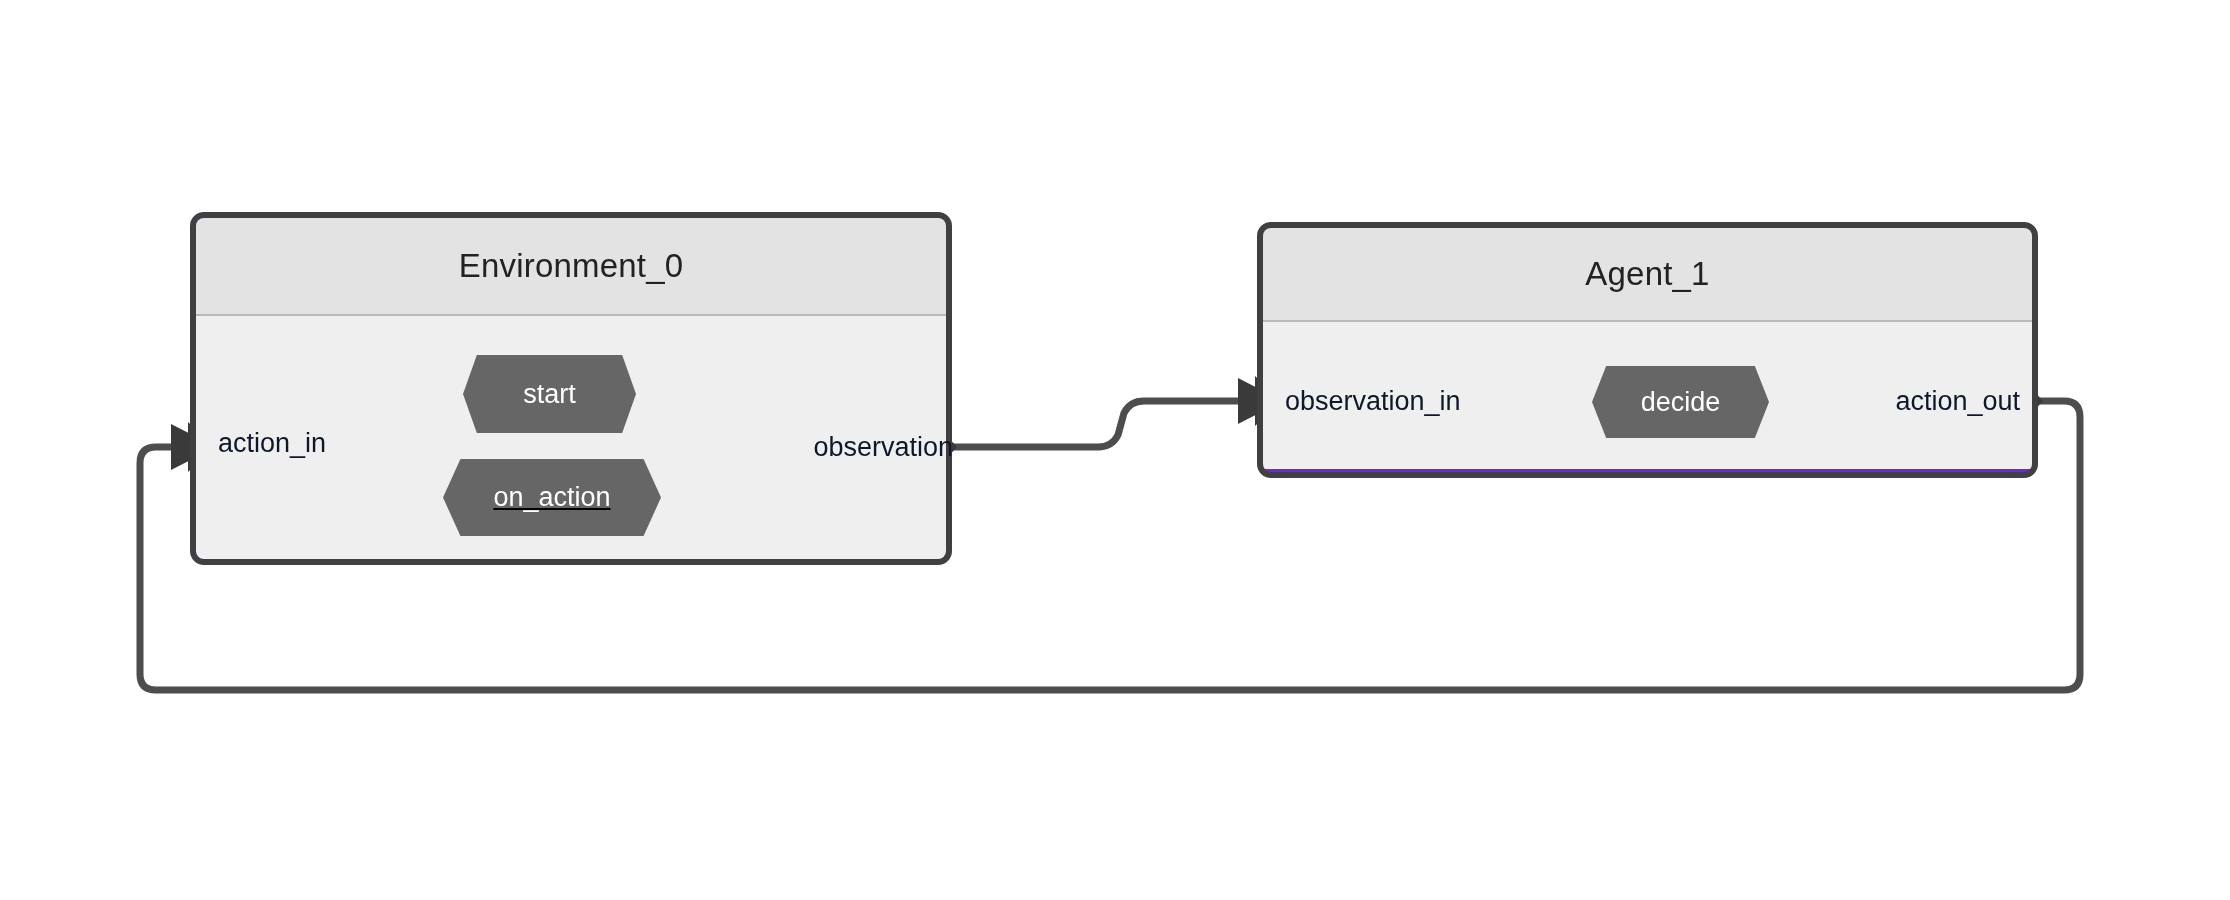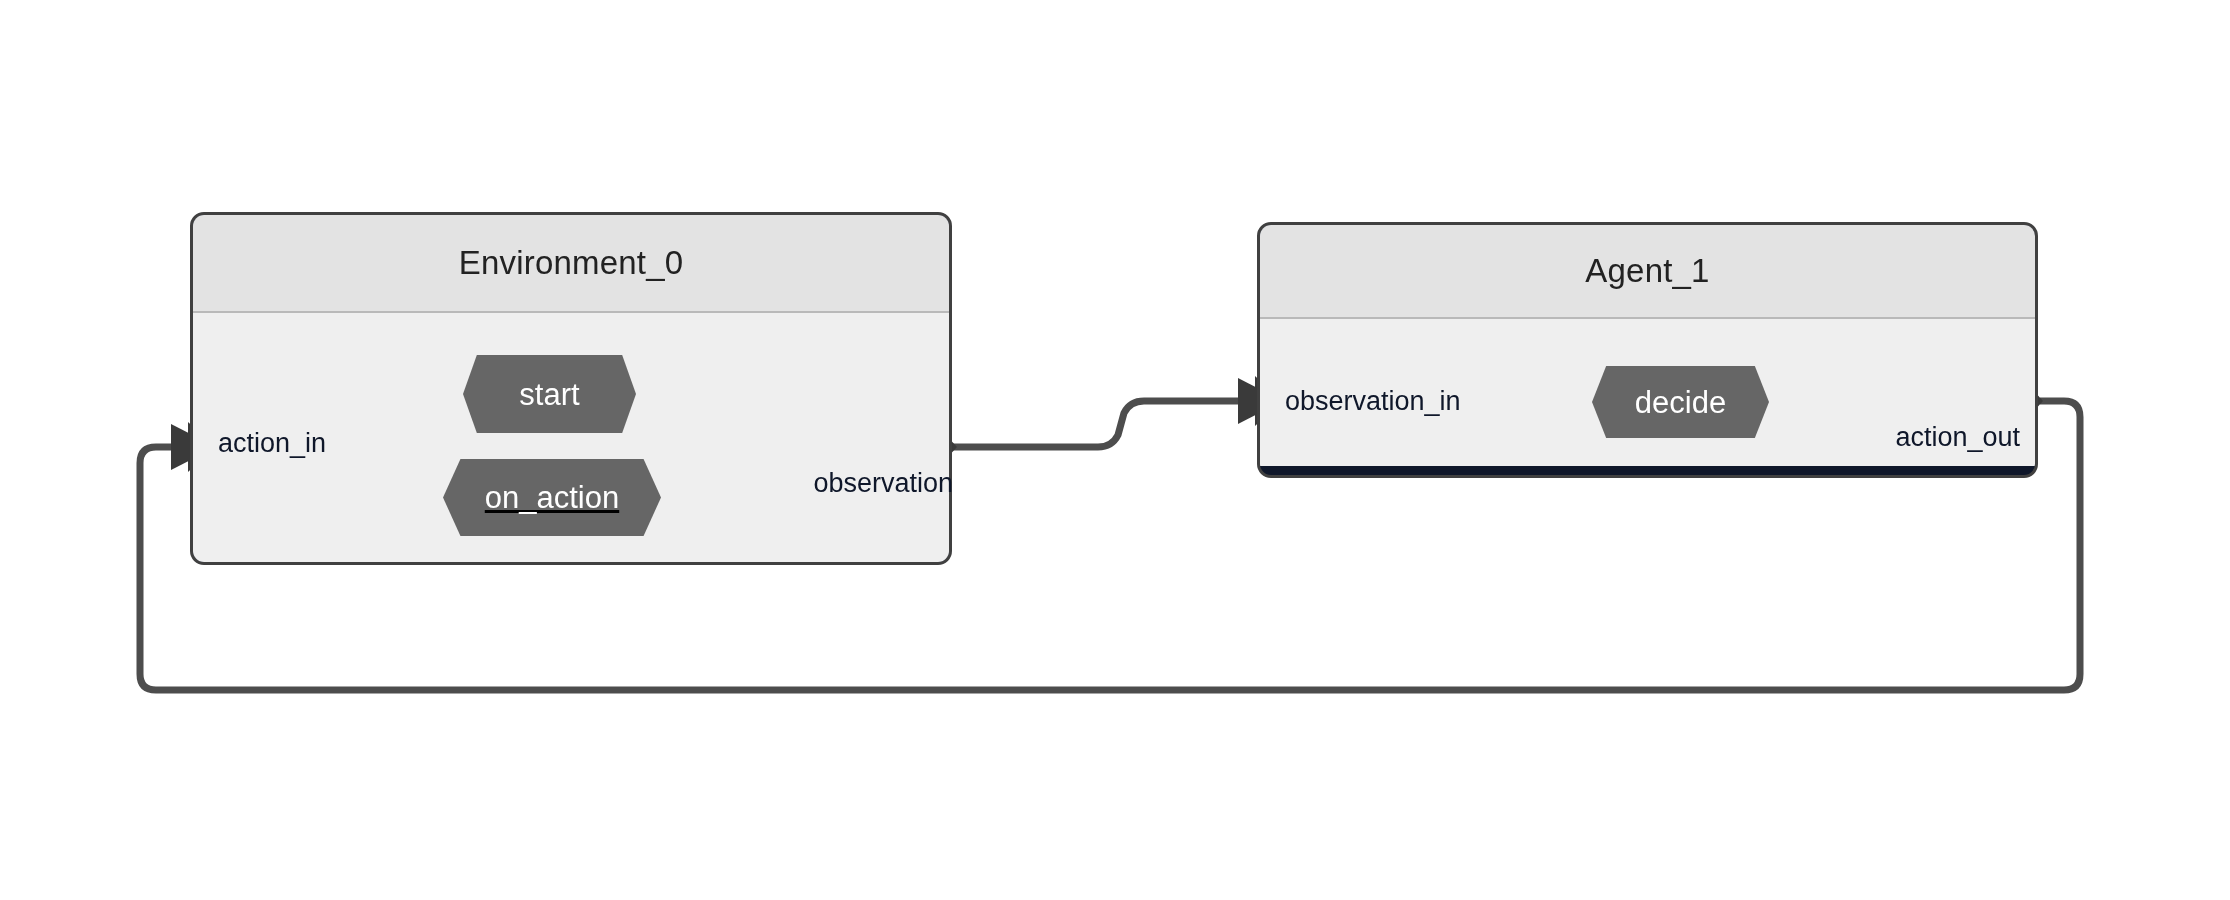--- a/index.html
+++ b/index.html
@@ -25,23 +25,23 @@
     top: 0;
     width: 2230px;
     height: 900px;
     pointer-events: none;
   }
 
   
   .component {
     position: absolute;
     box-sizing: border-box;
-    border: 3px solid #404040;
+    border: 6px solid #404040;
     border-radius: 14px;
-    background: #0f172a;
+    background: #6d28d9;
     overflow: hidden;
   }
   .comp-header {
     position: absolute;
     left: 0;
     top: 0;
     width: 100%;
     box-sizing: border-box;
     background: #e3e3e3;
     border-bottom: 2px solid #b9b9b9;
@@ -65,34 +65,34 @@
 
   
   .port-label {
     position: absolute;
     color: #0f172a;
     font-size: 27px;
     white-space: nowrap;
     line-height: 1;
   }
   .port-in   { text-align: left; }
-  .port-out  { text-align: right; margin-top: 36px; }
+  .port-out  { text-align: right; }
 
   
   .hexagon {
     position: absolute;
     background: #666666;
     display: flex;
     align-items: center;
     justify-content: center;
     clip-path: polygon(8% 0%, 92% 0%, 100% 50%, 92% 100%, 8% 100%, 0% 50%);
   }
   .hexagon .hex-label {
     color: #ffffff;
-    font-size: 31px;
+    font-size: 27px;
     line-height: 1;
     white-space: nowrap;
     padding: 0 4px;
   }
 </style>
 </head>
 <body>
 
 <div id="canvas">
 

